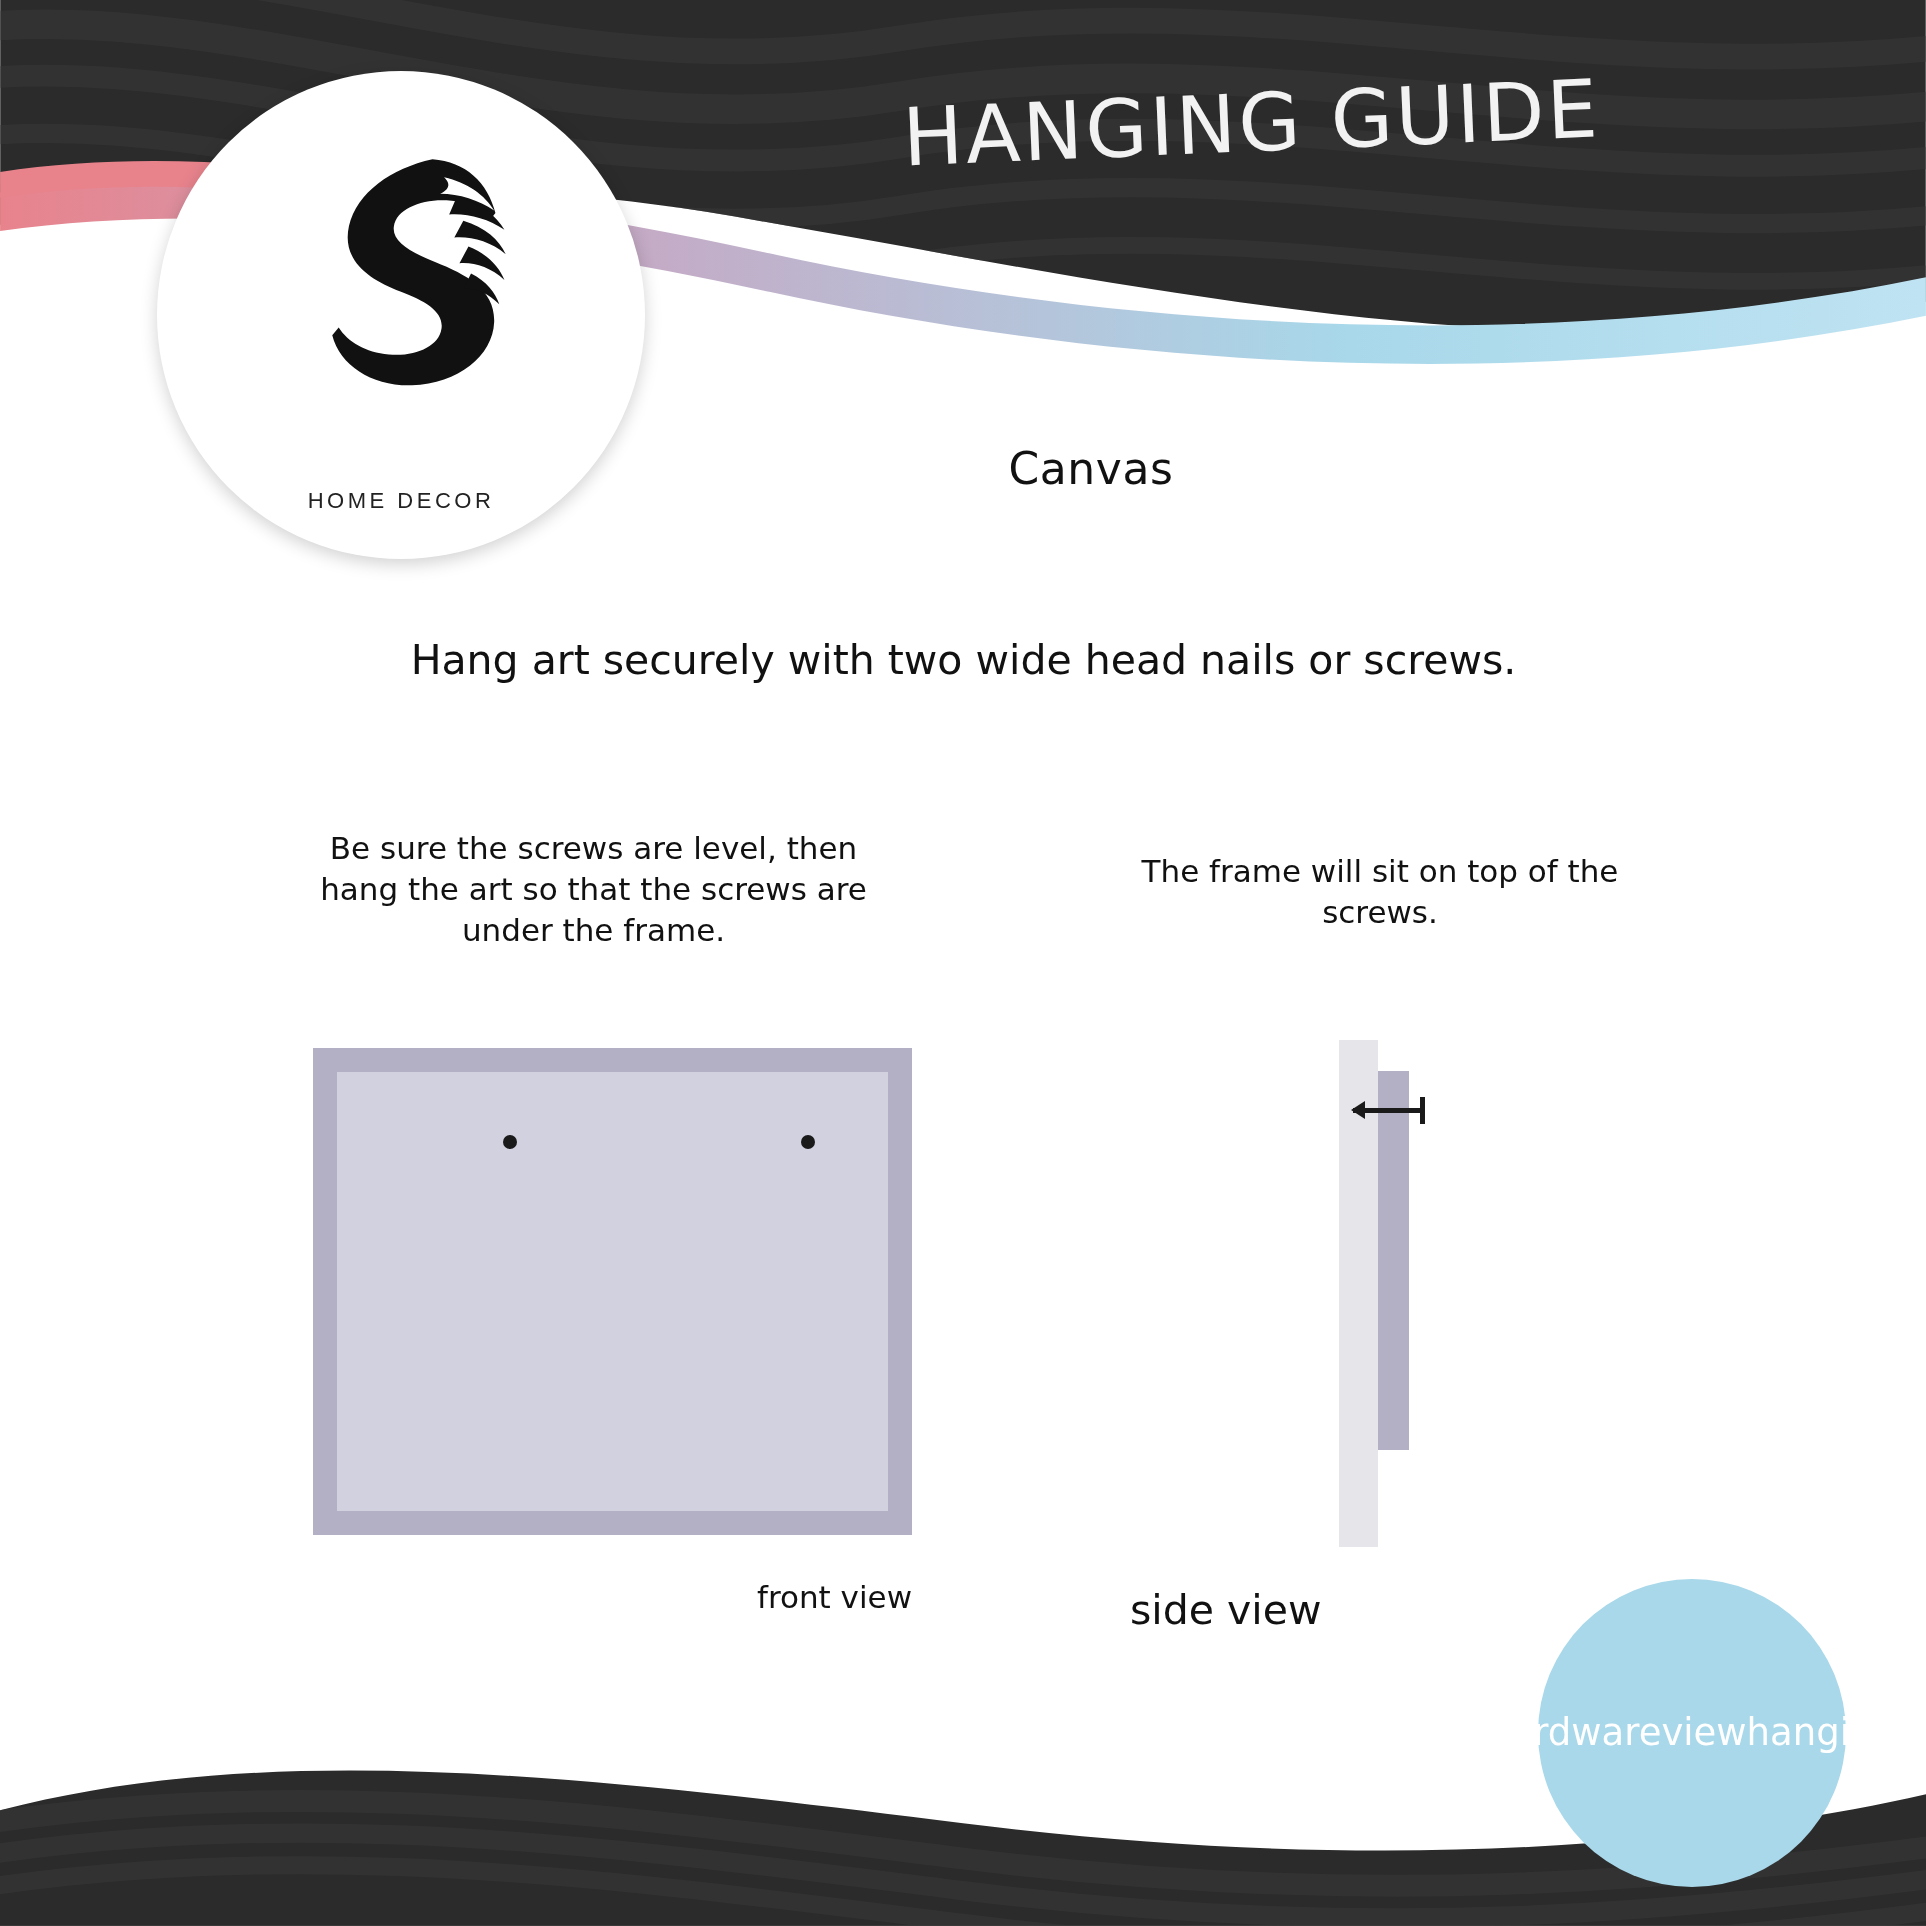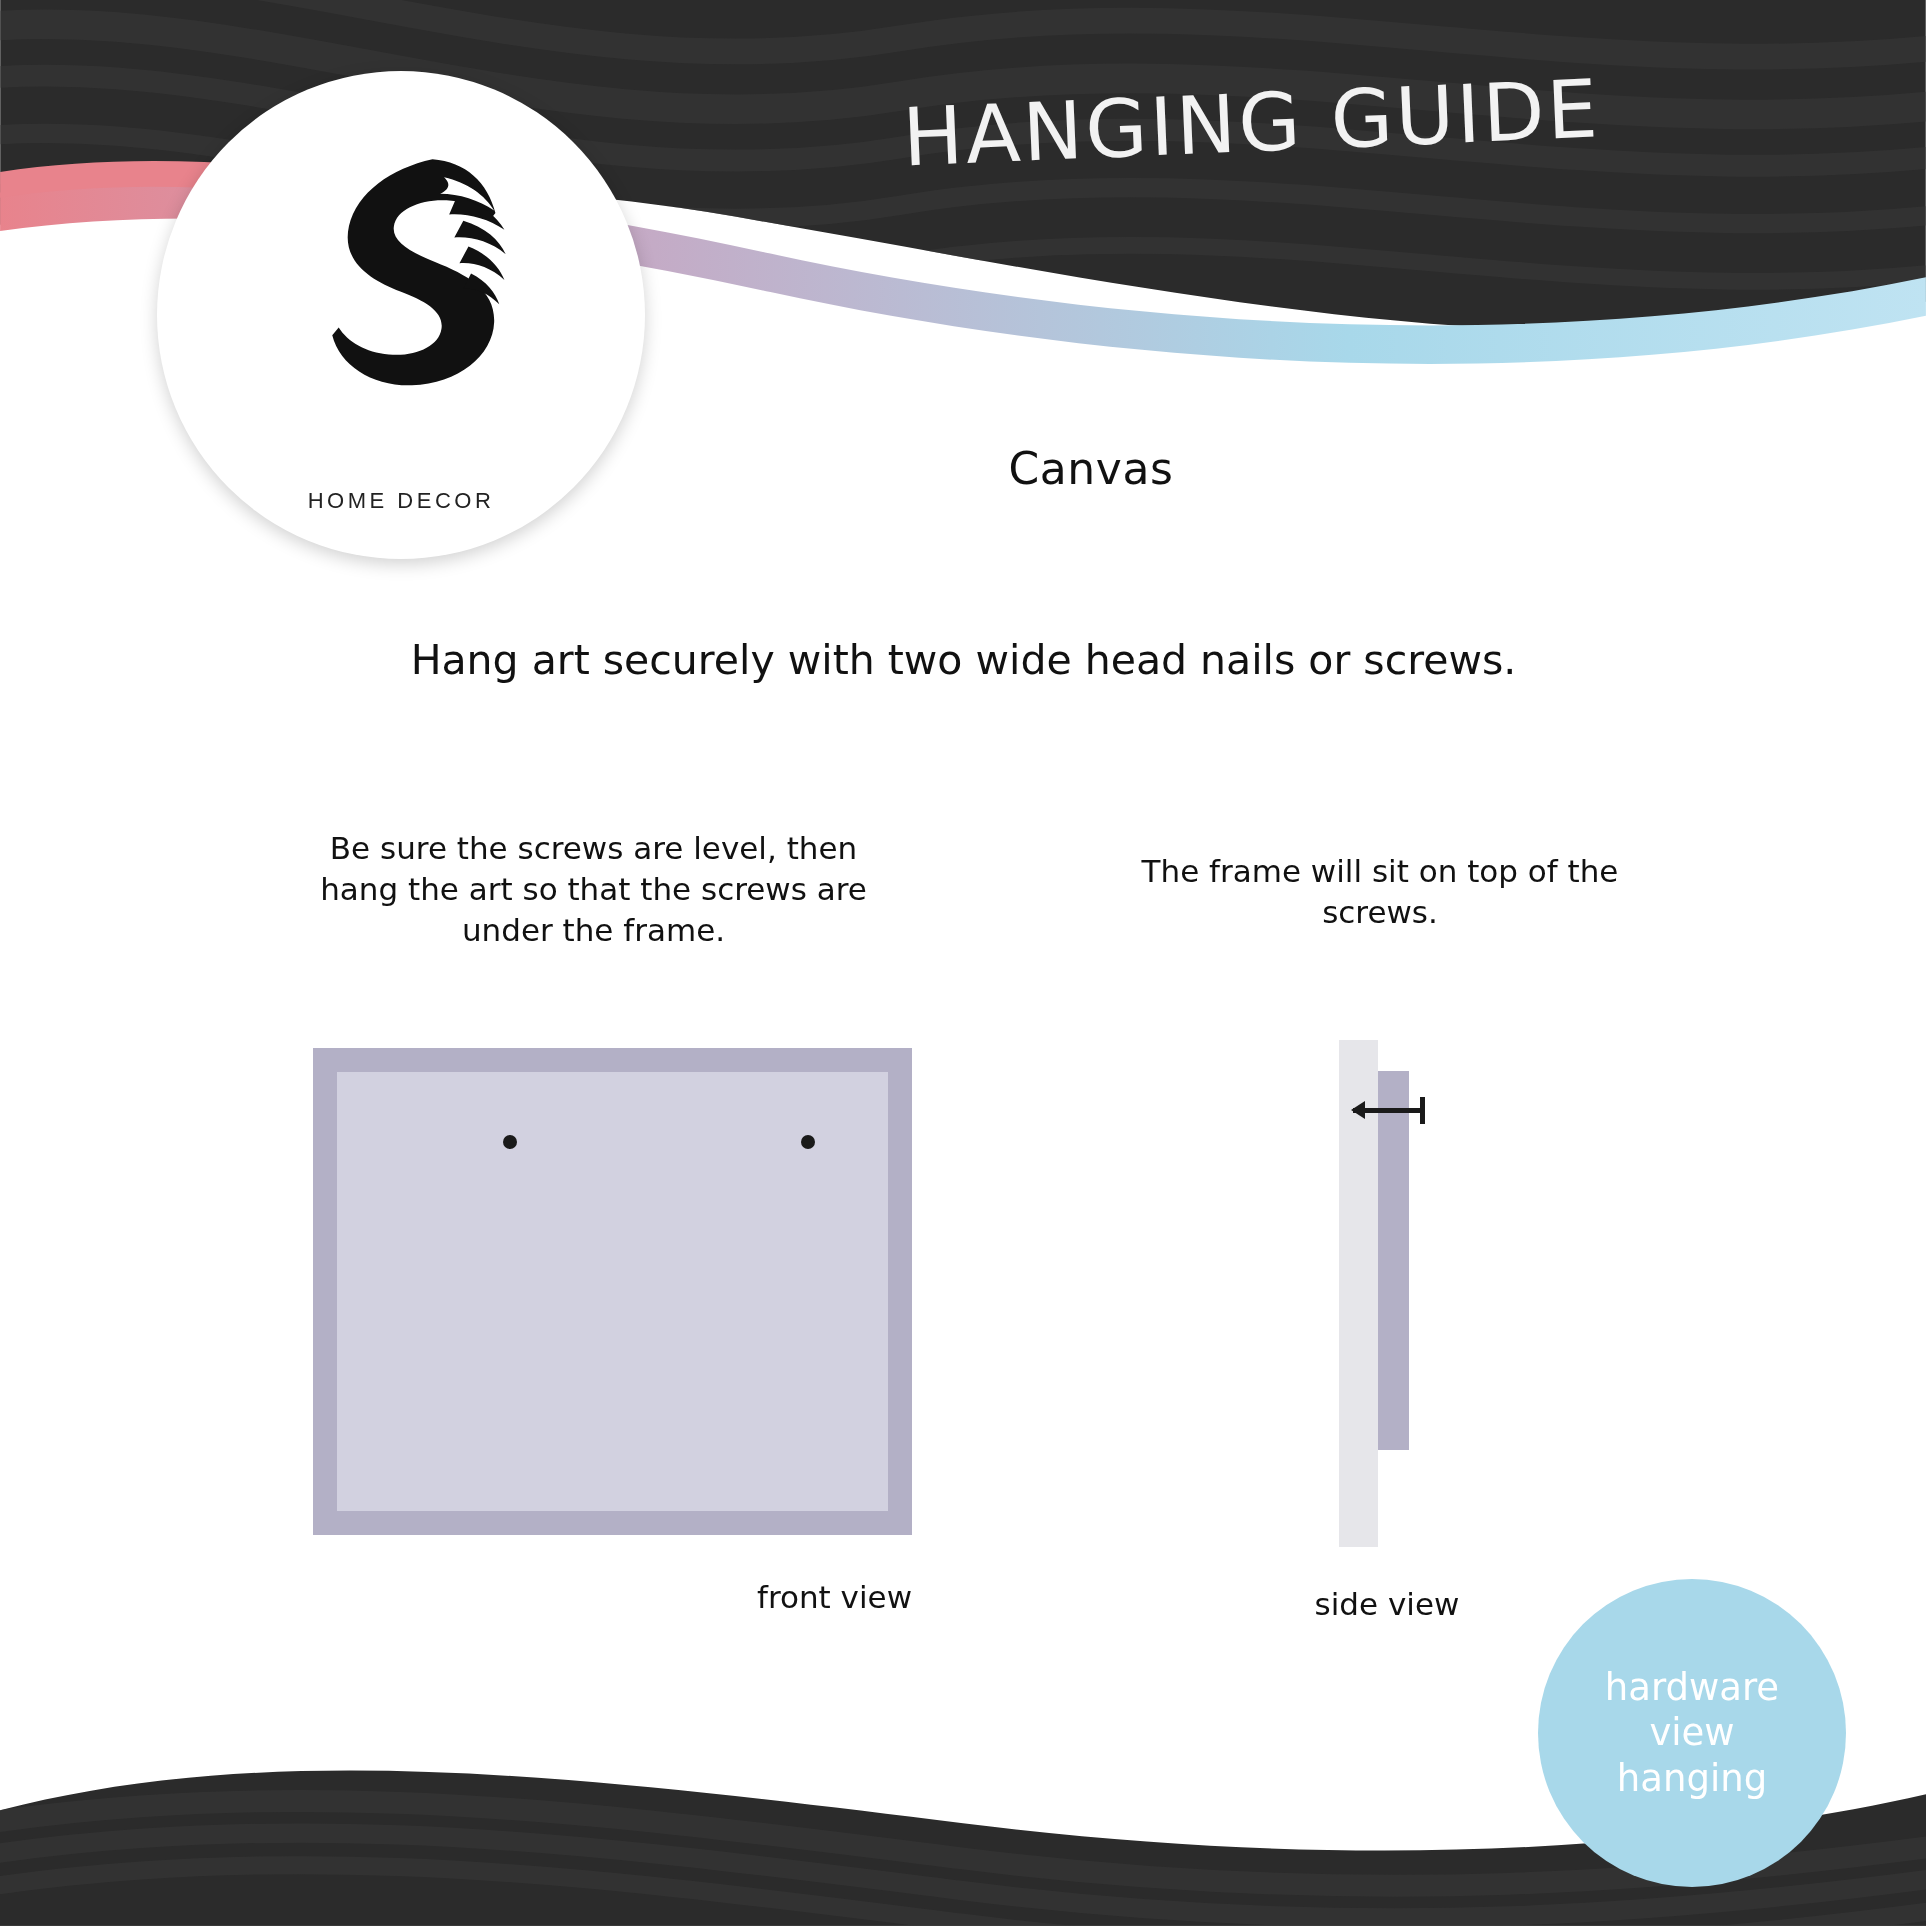--- a/index.html
+++ b/index.html
@@ -203,37 +203,36 @@
     width: 0; height: 0;
     border-top: 9px solid transparent;
     border-bottom: 9px solid transparent;
     border-right: 14px solid #1a1a1a;
   }
   .side-label {
     position: absolute;
     left: 1130px;
     top: 1586px;
     width: 514px;
-    text-align: center;
-    font-size: 31px;
+    font-size: 41px;
     color: #111;
   }
 
   
   .hardware-badge {
     position: absolute;
     left: 1538px;
     top: 1579px;
     width: 308px;
     height: 308px;
     border-radius: 50%;
     background: #a8d8ea;
     z-index: 6;
     display: flex;
-    flex-direction: column;
+    flex-direction: row;
     align-items: center;
     justify-content: center;
     color: #ffffff;
     font-size: 37px;
     line-height: 1.22;
     text-align: center;
   }
 
   
   .bottom-band {

